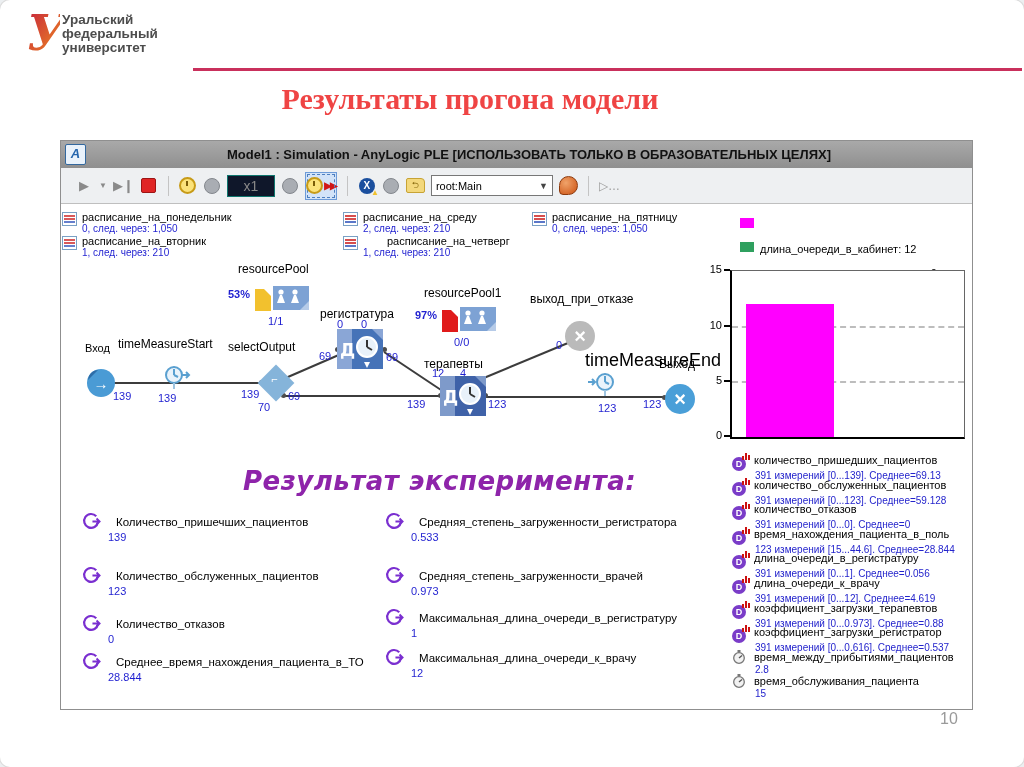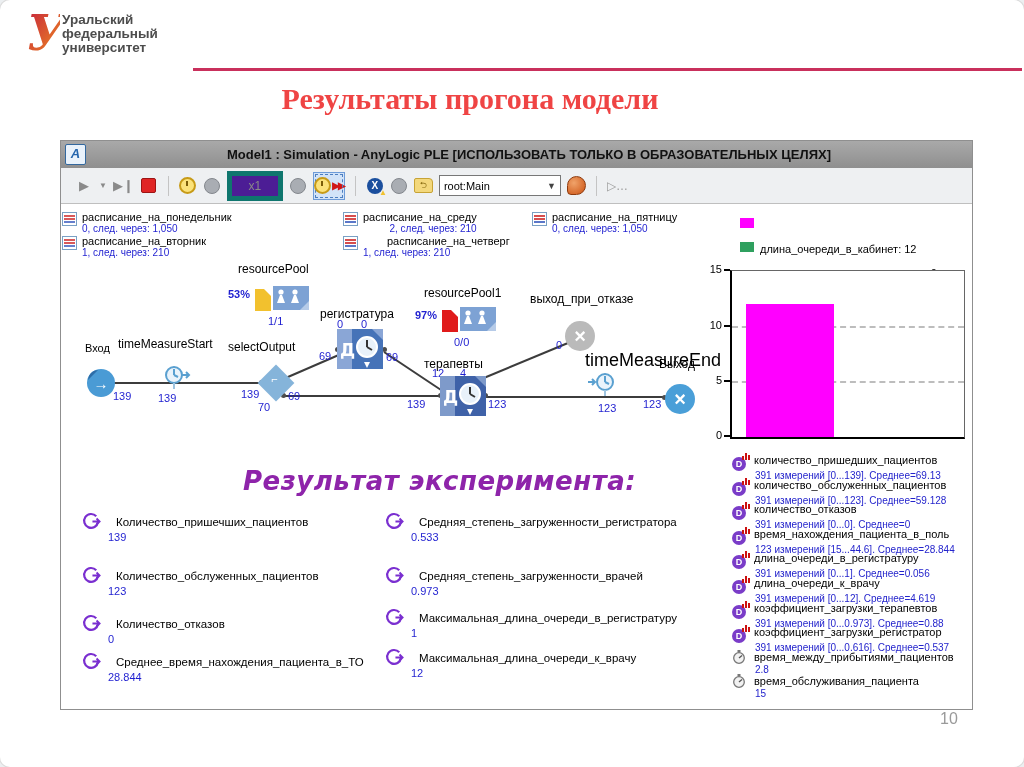--- a/index.html
+++ b/index.html
@@ -21,22 +21,22 @@
   .appicon{width:19px;height:19px;margin-left:4px;background:#e9f2fb;border:1px solid #33689e;
            color:#2465ad;font-weight:bold;font-style:italic;font-size:13px;line-height:18px;text-align:center;border-radius:2px;}
   .toolbar{position:absolute;left:0;top:27px;right:0;height:36px;background:#eef0f2;
            border-bottom:1px solid #bfbfbf;display:flex;align-items:center;gap:6px;padding-left:14px;box-sizing:border-box;}
   .tbtn{display:inline-flex;align-items:center;justify-content:center;min-width:18px;height:22px;color:#8a8a8a;font-size:13px;}
   .tsep{width:1px;height:20px;background:#c4c4c4;margin:0 4px;}
   .stopbox{width:13px;height:13px;background:#e02525;border:1px solid #9d1414;border-radius:2px;}
   .clocky{width:13px;height:13px;border-radius:50%;background:#fbe27a;border:2px solid #c79b18;position:relative;}
   .clocky::after{content:"";position:absolute;left:5px;top:2px;width:2px;height:5px;background:#7a5c07;}
   .circg{width:14px;height:14px;border-radius:50%;background:#a9adb3;border:1px solid #83878d;}
-  .speedbox{width:46px;height:20px;border:5px solid #0f766e;background:#4c1d95;color:#888;
-            font-size:12px;display:flex;align-items:center;justify-content:center;}
+  .speedbox{width:46px;height:20px;border:1px solid #0f766e;background:#0f172a;color:#888;
+            font-size:14px;display:flex;align-items:center;justify-content:center;}
   .vtbtn{width:30px;height:26px;background:#d2e3f8;border:1px solid #6d9bd8;outline:1.5px dashed #4d7fc0;outline-offset:-3px;
          display:flex;align-items:center;justify-content:center;gap:1px;}
   .ff{color:#d01616;font-size:10px;font-weight:bold;letter-spacing:-2px;}
   .xup{width:16px;height:16px;border-radius:50%;background:#1b4f9e;color:#fff;font-size:10px;font-weight:bold;
        display:flex;align-items:center;justify-content:center;position:relative;}
   .xup::after{content:"▲";position:absolute;right:-4px;bottom:-3px;color:#f0c230;font-size:8px;}
   .folder{width:17px;height:13px;background:#f3d87c;border:1px solid #c7a335;border-radius:2px 4px 2px 2px;
           color:#8a6d12;font-size:9px;line-height:12px;text-align:center;}
   .viewsel{width:122px;height:21px;border:1px solid #777;background:#fff;display:flex;align-items:center;
            font-size:11px;color:#000;padding-left:4px;box-sizing:border-box;}
@@ -177,21 +177,21 @@
     <div class="st" style="margin-left:20px;">1, след. через: 210</div>
   </div>
   <div class="abs sched-item" style="left:343px;top:211px;">
     <svg class="abs" style="left:0;top:1px;" width="15" height="14">
       <rect x="0.5" y="0.5" width="14" height="13" fill="#fff" stroke="#7aa0c4"></rect>
       <line x1="2" y1="4" x2="13" y2="4" stroke="#cc2222" stroke-width="1.6"></line>
       <line x1="2" y1="7" x2="13" y2="7" stroke="#cc2222" stroke-width="1.6"></line>
       <line x1="2" y1="10" x2="13" y2="10" stroke="#3355bb" stroke-width="1.6"></line>
     </svg>
     <div class="nm" style="margin-left:20px;">расписание_на_среду</div>
-    <div class="st" style="margin-left:27px;text-align:right;">2, след. через: 210</div>
+    <div class="st" style="margin-left:20px;">2, след. через: 210</div>
   </div>
   <div class="abs sched-item" style="left:343px;top:235px;">
     <svg class="abs" style="left:0;top:1px;" width="15" height="14">
       <rect x="0.5" y="0.5" width="14" height="13" fill="#fff" stroke="#7aa0c4"></rect>
       <line x1="2" y1="4" x2="13" y2="4" stroke="#cc2222" stroke-width="1.6"></line>
       <line x1="2" y1="7" x2="13" y2="7" stroke="#cc2222" stroke-width="1.6"></line>
       <line x1="2" y1="10" x2="13" y2="10" stroke="#3355bb" stroke-width="1.6"></line>
     </svg>
     <div class="nm" style="margin-left:20px;padding-left:24px;">расписание_на_четверг</div>
     <div class="st" style="margin-left:20px;">1, след. через: 210</div>

